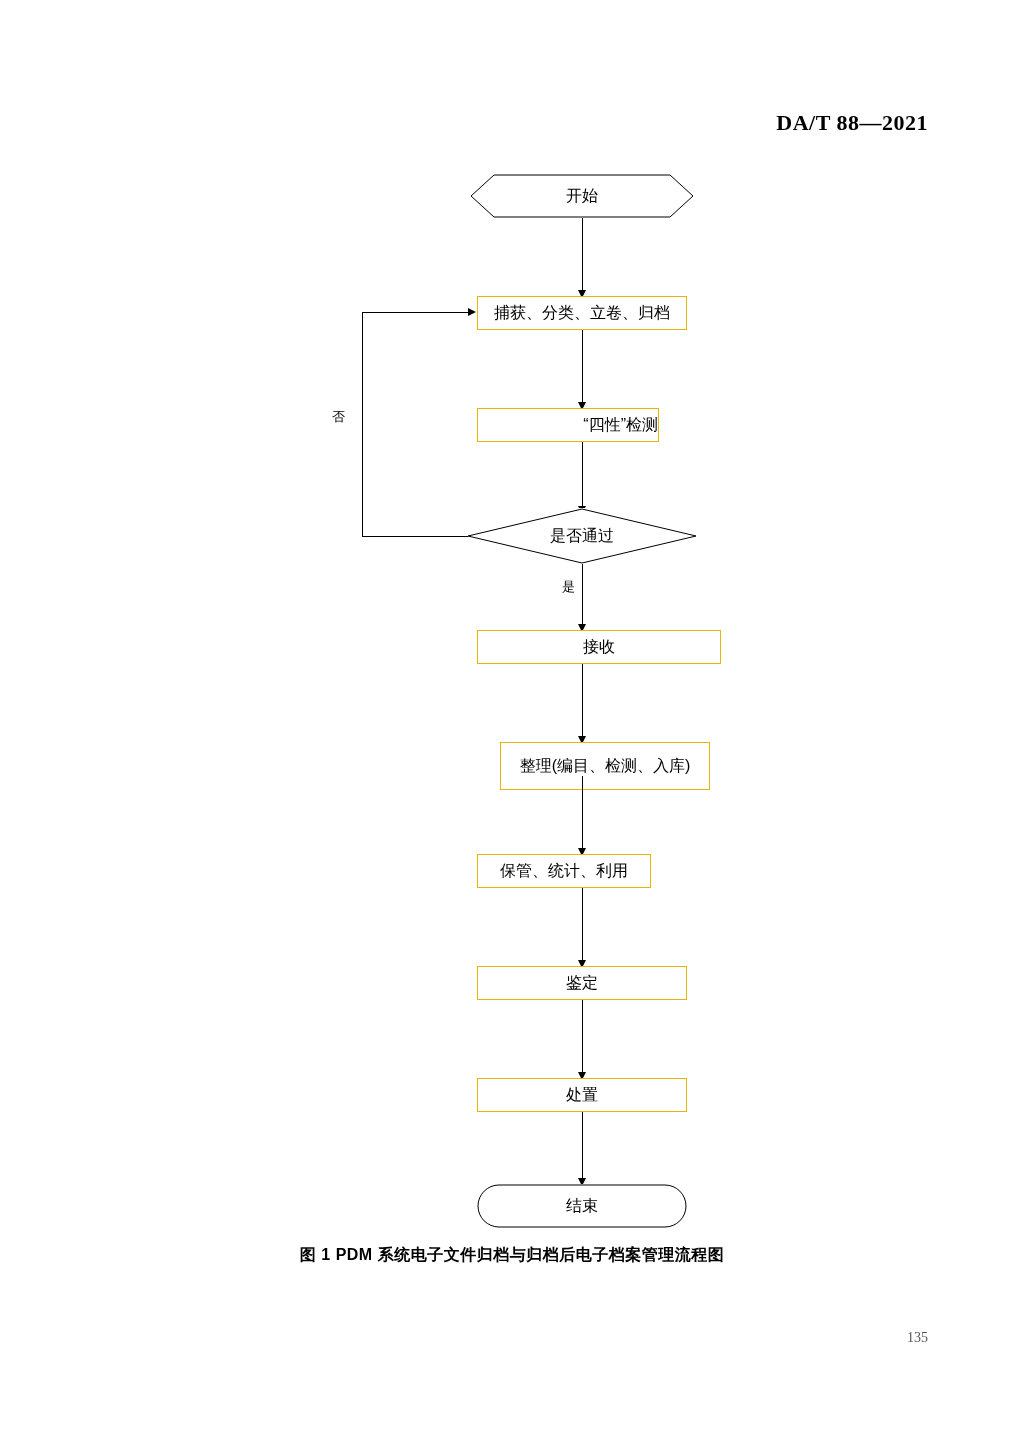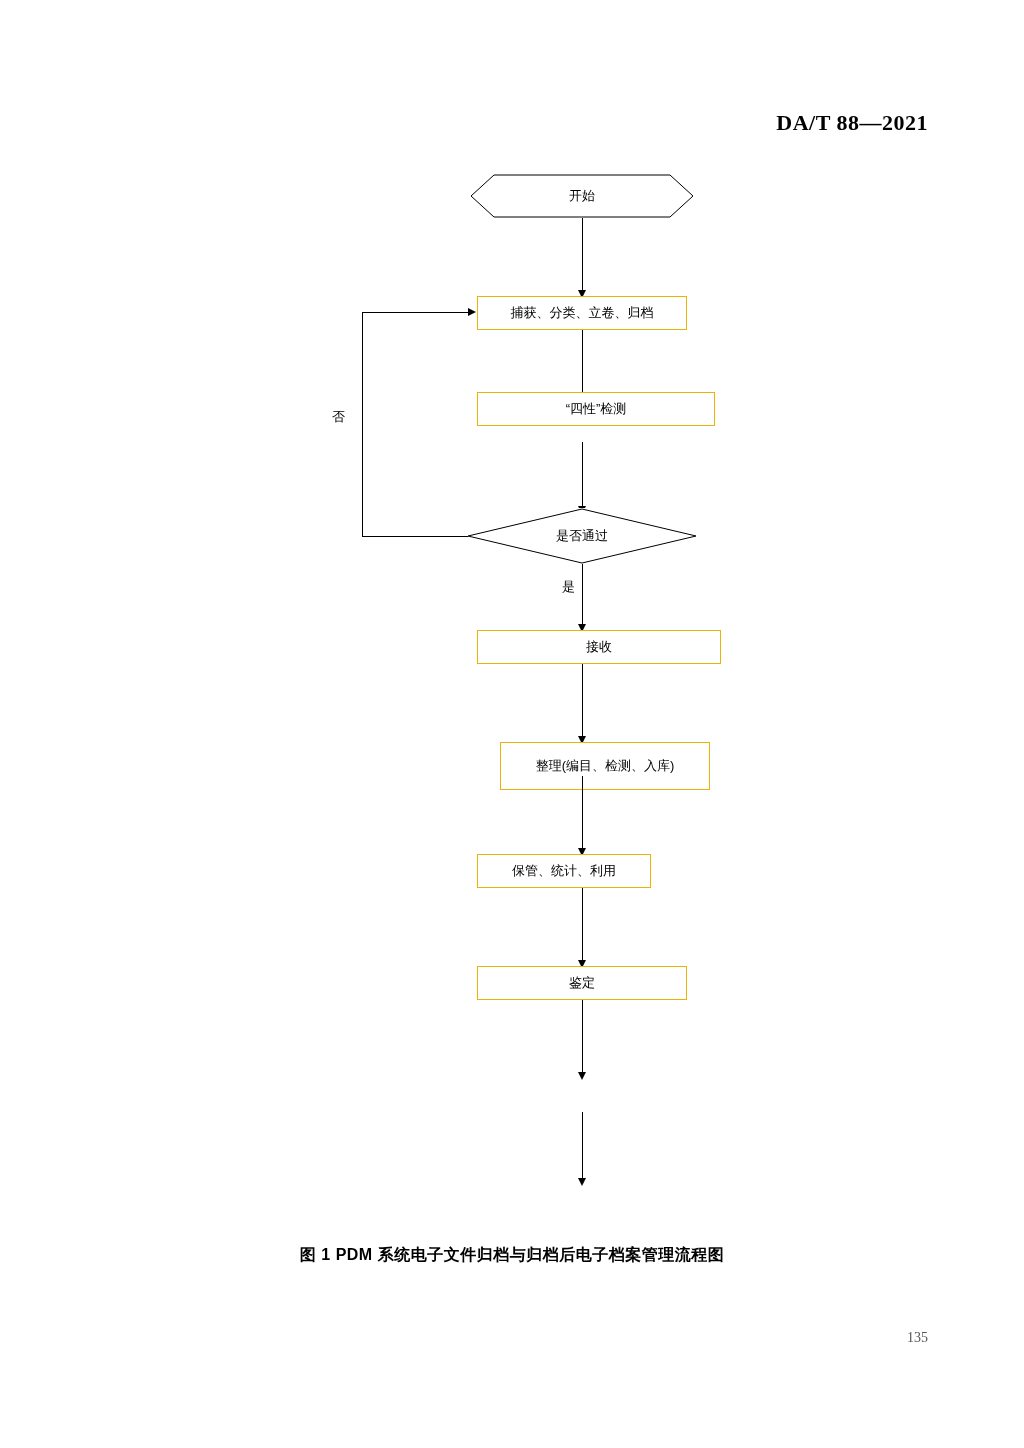--- a/index.html
+++ b/index.html
@@ -41,21 +41,21 @@
   }
 
   
   .node {
     position: absolute;
     box-sizing: border-box;
     display: flex;
     align-items: center;
     justify-content: center;
     font-family: "Liberation Sans", "DejaVu Sans", sans-serif;
-    font-size: 13px;
+    font-size: 16px;
     color: #000;
     white-space: nowrap;
     background: #fff;
   }
 
   .rect {
     border: 1px solid #eab308;
   }
 
   .hexagon {
@@ -158,21 +158,21 @@
     <div class="line vline" style="left:582px; top:218px; height:78px;"></div>
     <div class="arrowhead" style="left:578px; top:290px;"></div>
 
     <div class="node rect" style="left:477px; top:296px; width:210px; height:34px;">
       <span>捕获、分类、立卷、归档</span>
     </div>
 
     <div class="line vline" style="left:582px; top:330px; height:78px;"></div>
     <div class="arrowhead" style="left:578px; top:402px;"></div>
 
-    <div class="node rect" style="left:477px; top:392px; width:238px; height:34px;">
+    <div class="node rect" style="left:477px; top:408px; width:182px; height:34px;justify-content:flex-end;">
       <span>“四性”检测</span>
     </div>
 
     <div class="line vline" style="left:582px; top:442px; height:70px;"></div>
     <div class="arrowhead" style="left:578px; top:506px;"></div>
 
     <div class="node diamond" style="left:467px; top:508px;">
       <svg width="230" height="56" viewBox="0 0 230 56">
         <polygon points="115,1 229,28 115,55 1,28" fill="#ffffff" stroke="#000000" stroke-width="1"></polygon>
       </svg>
@@ -210,23 +210,32 @@
     <div class="line vline" style="left:582px; top:888px; height:78px;"></div>
     <div class="arrowhead" style="left:578px; top:960px;"></div>
 
     <div class="node rect" style="left:477px; top:966px; width:210px; height:34px;">
       <span>鉴定</span>
     </div>
 
     <div class="line vline" style="left:582px; top:1000px; height:78px;"></div>
     <div class="arrowhead" style="left:578px; top:1072px;"></div>
 
+    <div class="node rect" style="left:477px; top:1078px; width:210px; height:34px;">
+      <span>处置</span>
+    </div>
 
     <div class="line vline" style="left:582px; top:1112px; height:72px;"></div>
     <div class="arrowhead" style="left:578px; top:1178px;"></div>
 
+    <div class="node terminator" style="left:477px; top:1184px;">
+      <svg width="210" height="44" viewBox="0 0 210 44">
+        <rect x="1" y="1" width="208" height="42" rx="21" ry="21" fill="#ffffff" stroke="#000000" stroke-width="1"></rect>
+      </svg>
+      <span class="stadium-label">结束</span>
+    </div>
 
   </div>
 
   <div class="figure-caption">图 1    PDM 系统电子文件归档与归档后电子档案管理流程图</div>
   <div class="page-number">135</div>
 
 </div>
 
 </body></html>

